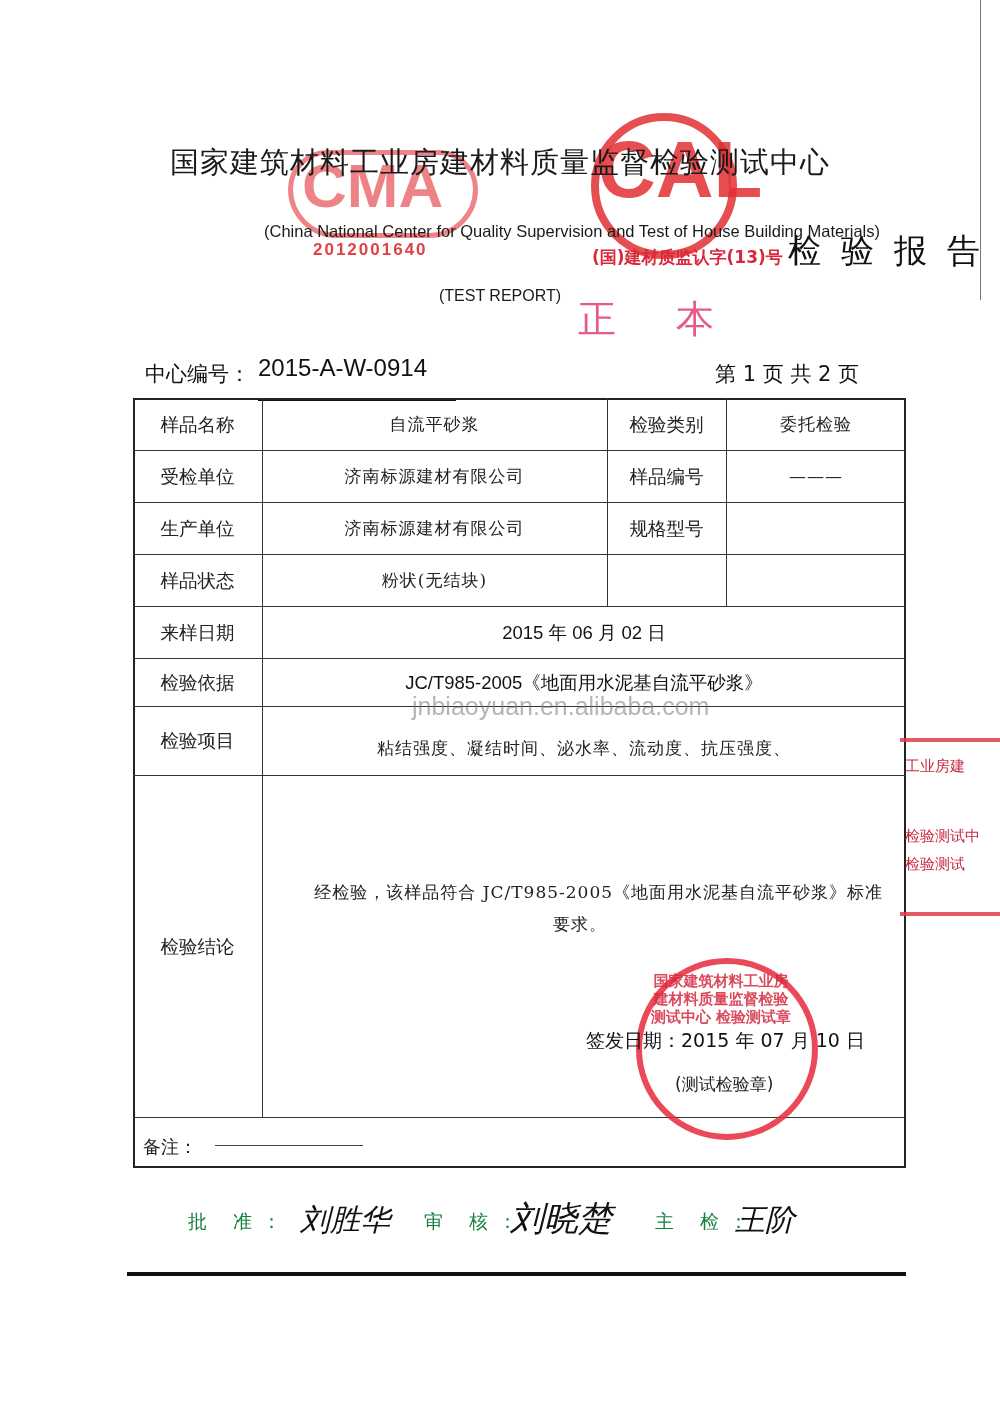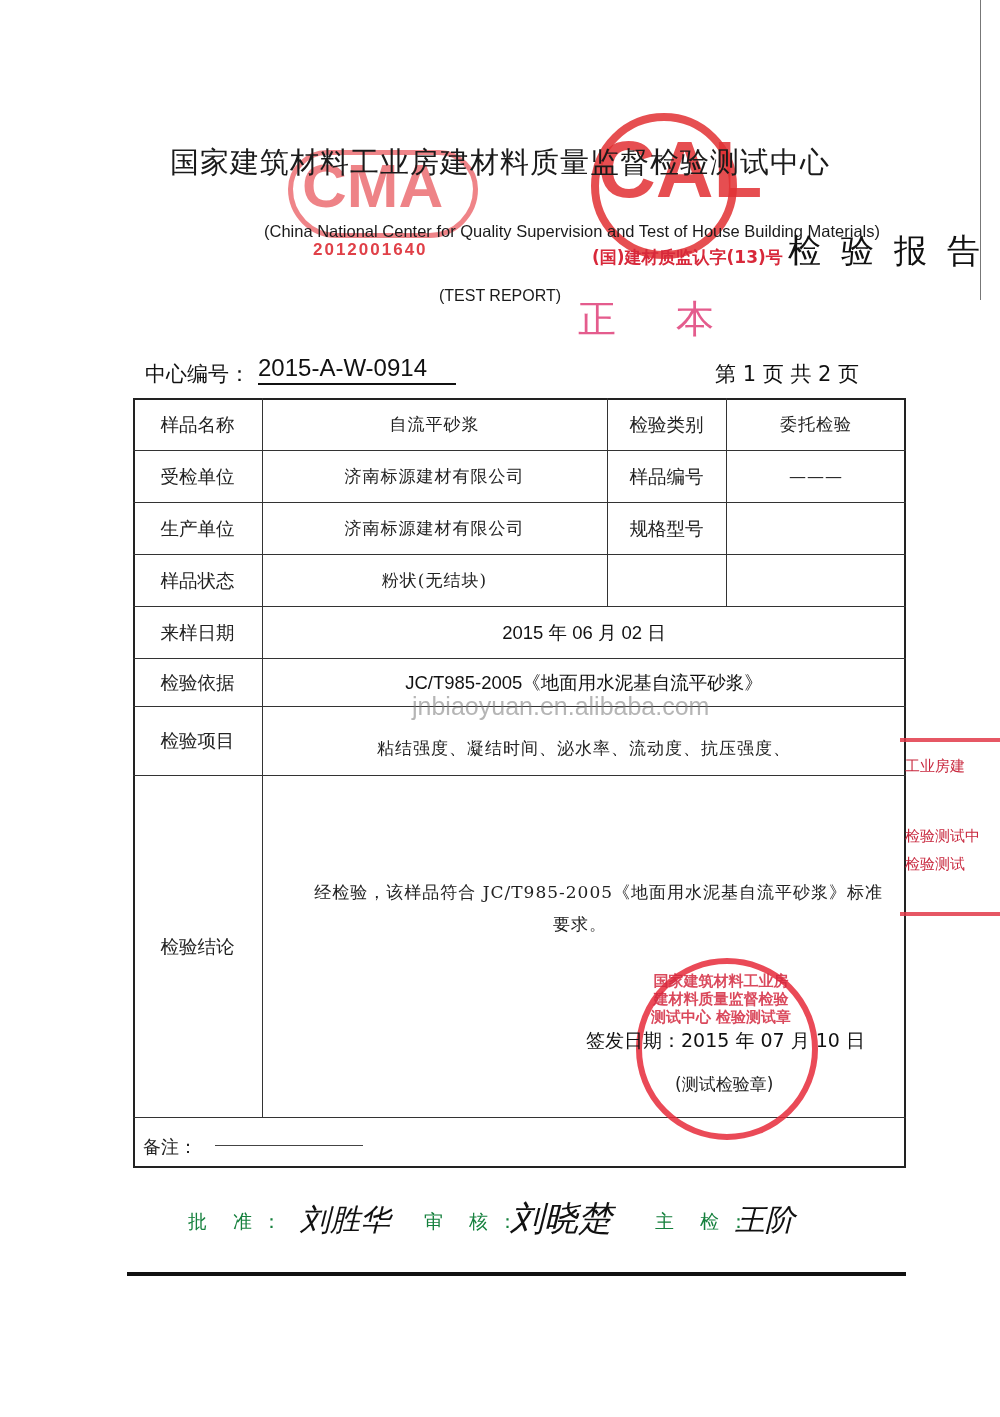--- a/index.html
+++ b/index.html
@@ -21,21 +21,21 @@
     #original-mark { left:578px; top:294px; font-size:38px; letter-spacing:60px; color:#e0407a; opacity:.85; }
 
     
     #cma-stamp { left:288px; top:150px; width:180px; height:78px; border:5px solid #e85055; border-radius:40px 40px 50px 50px; opacity:.7; }
     #cma-stamp-text { left:302px; top:150px; width:170px; font-size:62px; font-weight:bold; color:#e85055; opacity:.7; text-align:left; }
     
     #cal-stamp { left:591px; top:113px; width:130px; height:130px; border:8px solid #e23033; border-radius:50%; opacity:.85; }
     #cal-stamp-text { left:598px; top:124px; width:130px; font-size:80px; font-weight:bold; color:#e23033; text-align:center; opacity:.85; }
 
     #center-no-label { left:145px; top:360px; font-size:21px; }
-    #center-no-value { left:258px; top:354px; width:198px; font-size:24px; border-bottom:2px solid #111; padding-bottom:1px; }
+    #center-no-value { left:258px; top:354px; width:198px; font-size:24px; border-bottom:2px solid #111; padding-bottom:17px; }
     #page-info { left:715px; top:360px; font-size:21px; }
 
     
     #report-table { left:133px; top:398px; width:773px; height:770px; border:2px solid #222; box-sizing:border-box; }
     .hline { position:absolute; height:0; border-top:1.5px solid #333; }
     .vline { position:absolute; width:0; border-left:1.5px solid #333; }
     .cell { position:absolute; display:flex; align-items:center; justify-content:center; font-size:18.5px; }
     .lbl { color:#222; }
     .val { font-family:"DejaVu Serif", serif; font-size:17px; color:#222; letter-spacing:1px; }
     .val-sans { font-family:"Liberation Sans", sans-serif; font-size:18.5px; }

